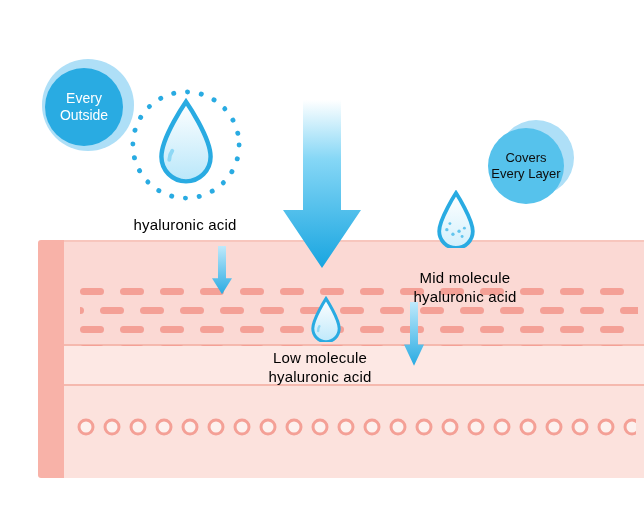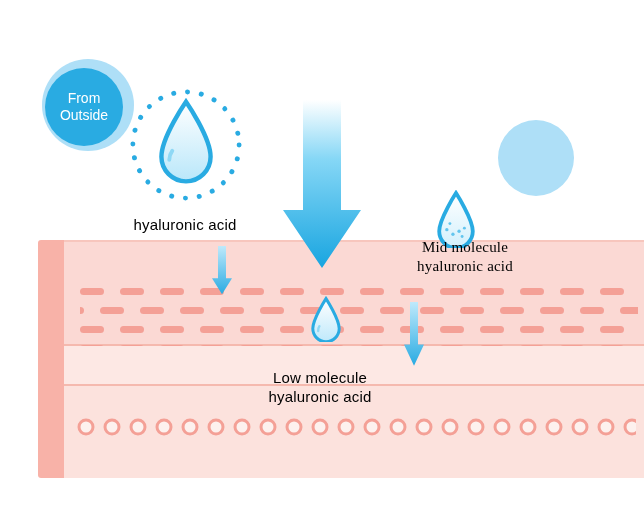--- a/index.html
+++ b/index.html
@@ -42,22 +42,22 @@
   .label {
     position: absolute;
     text-align: center;
     color: #000000;
     font-size: 15px;
     line-height: 19px;
     z-index: 6;
     letter-spacing: .2px;
   }
   .lbl-high { left: 95px;  top: 196px; width: 180px; }
-  .lbl-mid  { left: 370px; top: 238px; width: 190px; font-family: Liberation Serif, serif; }
-  .lbl-low  { left: 225px; top: 368px; width: 190px; }
+  .lbl-mid  { left: 370px; top: 268px; width: 190px; }
+  .lbl-low  { left: 225px; top: 348px; width: 190px; }
 
   
   .badge { position: absolute; z-index: 3; }
   .badge-from { left: 42px; top: 59px; width: 92px; height: 92px; }
   .badge-from .ring {
     position: absolute; left: 0; top: 0; width: 92px; height: 92px;
     border-radius: 50%; background: #aedff7;
   }
   .badge-from .core {
     position: absolute; left: 3px; top: 9px; width: 78px; height: 78px;
@@ -203,28 +203,34 @@
         </linearGradient>
       </defs>
       <path d="M6 0 H14 V36 H20 L10 54 L0 36 H6 Z" fill="url(#gradSm2)"></path>
     </svg>
   </div>
 
   <div class="badge badge-from">
     <div class="ring"></div>
     <div class="core">
       <div>
-        <span>From</span><br>
+        <span>Every</span><br>
         <span>Outside</span>
       </div>
     </div>
   </div>
 
   <div class="badge badge-covers">
     <div class="ring"></div>
+    <div class="core">
+      <div>
+        <span>Covers</span><br>
+        <span>Every Layer</span>
+      </div>
+    </div>
   </div>
 
   <div class="label lbl-high">
     <br>
     <span>hyaluronic acid</span>
   </div>
 
   <div class="label lbl-mid">
     <span>Mid molecule</span><br>
     <span>hyaluronic acid</span>

